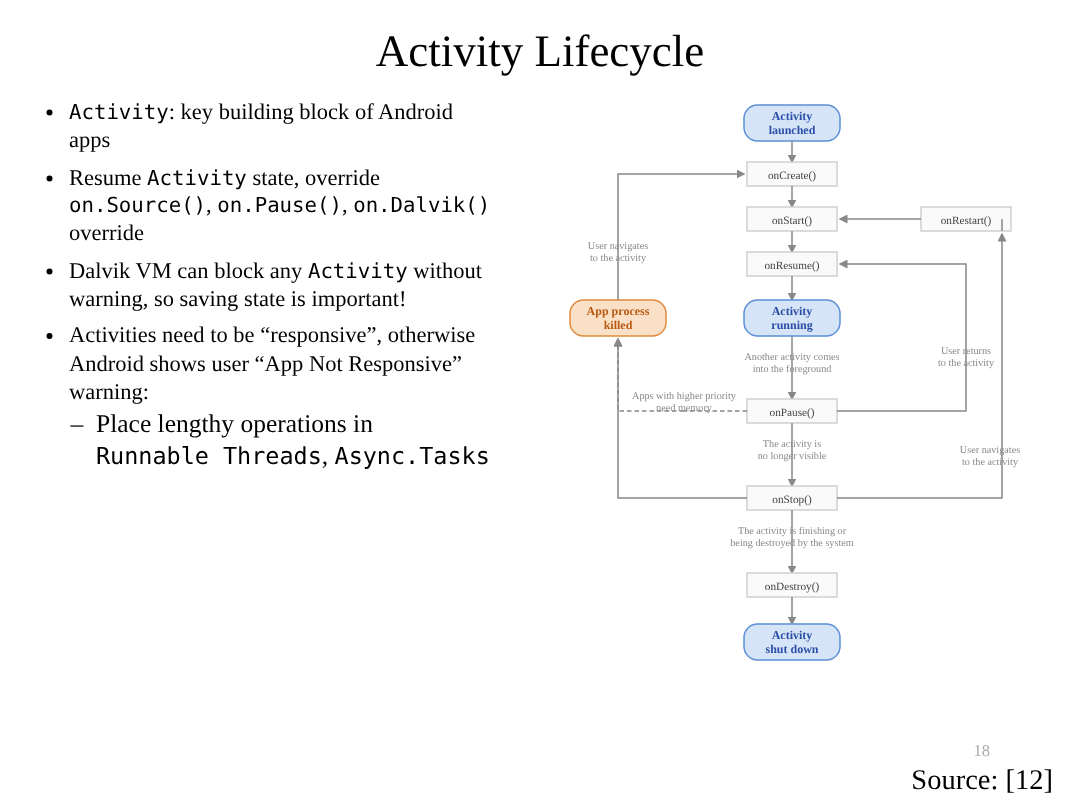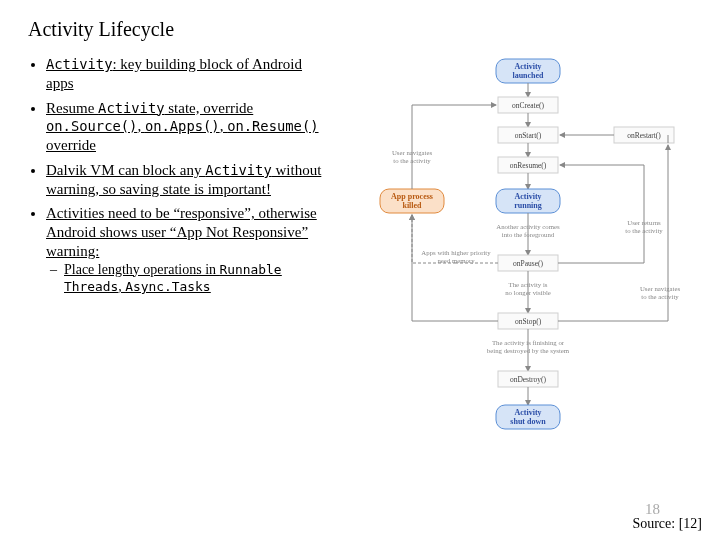--- a/index.html
+++ b/index.html
@@ -9,45 +9,45 @@
     width: 720px;
     height: 540px;
     overflow: hidden;
     position: relative;
     color: #000;
   }
   .slide {
     padding: 12px 28px 0 28px;
   }
   .title {
-    font-size: 20px;
+    text-align: center;
+    font-size: 30px;
     font-weight: 400;
     margin: 6px 0 14px 0;
   }
   .cols {
     display: flex;
     gap: 10px;
   }
   .left {
     flex: 0 0 300px;
     font-size: 15px;
     line-height: 1.25;
   }
   .left ul {
     padding-left: 18px;
     margin: 0;
-    text-decoration: underline;
   }
   .left > ul > li {
     margin-bottom: 6px;
   }
   .sub {
     padding-left: 18px;
     margin-top: 4px;
-    font-size: 14px;
+    font-size: 17px;
   }
   .sub li { list-style: '–  '; }
   .mono { font-family: 'Lucida Console', Monaco, monospace; font-size: 0.92em; }
   .right {
     flex: 1;
     position: relative;
     font-family: Liberation Serif, serif;
   }
   svg { display: block; }
   .state-launched, .state-running, .state-shutdown {
@@ -59,44 +59,44 @@
   .cb-box { fill: #fafafa; stroke: #cfcfcf; }
   .cb-txt { font-size: 7.5px; fill: #444; text-anchor: middle; }
   .side-txt { font-size: 6.8px; fill: #888; text-anchor: middle; }
   .arrow { stroke: #888; stroke-width: 1; fill: none; }
   .arrow-dash { stroke-dasharray: 3 2; }
   .ah { fill: #888; }
   .footer {
     position: absolute;
     bottom: 8px;
     right: 18px;
-    font-size: 14px;
+    font-size: 19px;
   }
   .pg {
     position: absolute;
-    bottom: 22px;
+    bottom: 33px;
     right: 60px;
-    font-size: 15px;
+    font-size: 11px;
     color: #aaa;
   }
 </style>
 </head>
 <body>
 
 <div class="slide">
   <h1 class="title">Activity Lifecycle</h1>
 
   <div class="cols">
     <div class="left">
       <ul>
         <li>
           <span class="mono">Activity</span><span>: key building block of Android apps</span>
         </li>
         <li>
-          <span>Resume </span><span class="mono">Activity</span><span> state, override </span><span class="mono">on.Source()</span><span>, </span><span class="mono">on.Apps()</span><span>, </span><span class="mono">on.Resume()</span><span> override</span>
+          <span>Resume </span><span class="mono">Activity</span><span> state, override </span><span class="mono">on.Source()</span><span>, </span><span class="mono">on.Pause()</span><span>, </span><span class="mono">on.Dalvik()</span><span> override</span>
         </li>
         <li>
           <span>Dalvik VM can block any </span><span class="mono">Activity</span><span> without warning, so saving state is important!</span>
         </li>
         <li>
           <span>Activities need to be “responsive”, otherwise Android shows user “App Not Responsive” warning:</span>
           <ul class="sub">
             <li>
               <span>Place lengthy operations in </span><span class="mono">Runnable Threads</span><span>, </span><span class="mono">Async.Tasks</span>
             </li>

